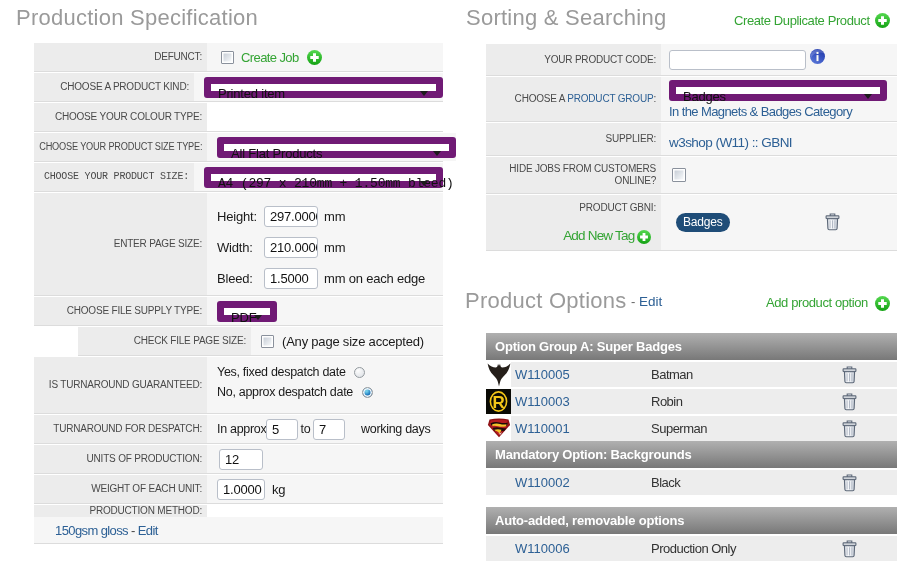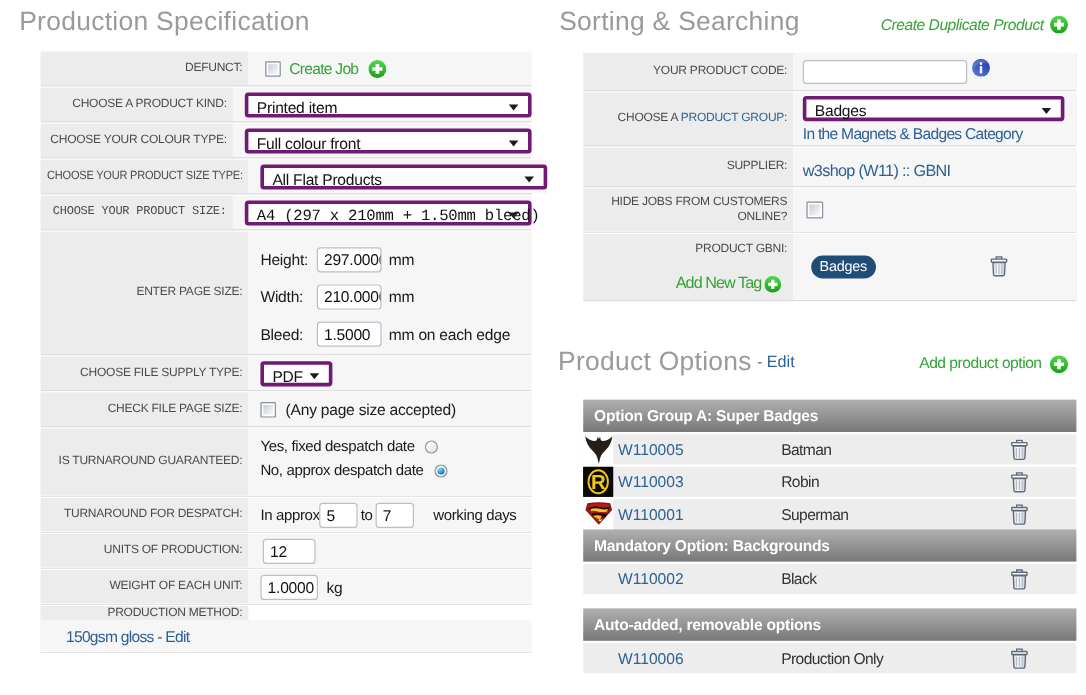--- a/index.html
+++ b/index.html
@@ -7,21 +7,21 @@
 .page { position:relative; width:905px; height:579px; }
 h1 { position:absolute; font-weight:normal; font-size:22px; color:#9a9a9a; letter-spacing:0.25px; white-space:nowrap; }
 .tbl { position:absolute;padding-left:24px; }
 .row { display:flex; margin-bottom:2px; box-shadow:0 1px 0 #dcdcdc; }
 .lbl { background:#ececec; display:flex; align-items:center; justify-content:flex-end; text-align:right;
        padding-right:5px; font-size:10px; color:#4a4a4a; letter-spacing:-0.2px; line-height:12px; white-space:nowrap; }
 .ltbl .lbl { width:173px; }
 .rtbl .lbl { width:175px; }
 .val { flex:1; background:#f6f6f6; display:flex; align-items:center; padding-left:10px; font-size:13px; letter-spacing:-0.2px; color:#1a1a1a; position:relative; white-space:nowrap; }
 .rtbl .val { padding-left:8px; }
-.sel { position:relative; background:#fff; border:3px solid #701a75; border-radius:3px; height:21px; line-height:19px;
+.sel { position:relative; background:#fff; border:7px solid #701a75; border-radius:3px; height:21px; line-height:19px;
        padding-left:7px; font-size:13px; letter-spacing:-0.2px; color:#111; }
 .sel:after { content:""; position:absolute; right:8px; top:7px; width:0; height:0;
        border-left:4px solid transparent; border-right:4px solid transparent; border-top:5.5px solid #1c1c1c; }
 .inp { background:#fff; border:1px solid #b9bfc9; border-radius:3px; height:21px; line-height:19px; padding-left:5px;
        font-size:13px; letter-spacing:-0.2px; color:#111; white-space:nowrap; overflow:hidden; display:inline-block; }
 .cb { width:13px; height:13px; border:1px solid #8a919c; background:linear-gradient(135deg,#ccd2da 20%,#f6f8fa 85%);
       box-shadow:inset 0 0 0 1.5px rgba(255,255,255,0.95); border-radius:1px; }
 .radio { width:11px; height:11px; border-radius:50%; border:1px solid #949a9f; background:radial-gradient(circle at 35% 30%, #fdfdfd, #d9dde2); }
 .radio.on { background:radial-gradient(circle at 38% 32%, #6fcbe8 12%, #1b76bd 52%, #0d3a66 100%); box-shadow:inset 0 0 0 1.5px #f2f6f9; }
 .green { color:#34a434; }
@@ -62,23 +62,20 @@
         </div>
   </div>
   <div class="row" style="height:28px;">
     <div class="lbl">CHOOSE A PRODUCT KIND:</div>
     <div class="val">
           <div class="sel" style="width:239px;">Printed item</div>
         </div>
   </div>
   <div class="row" style="height:28px;">
     <div class="lbl">CHOOSE YOUR COLOUR TYPE:</div>
-    <div class="val">
-          <div class="sel" style="width:239px;">Full colour front</div>
-        </div>
   </div>
   <div class="row" style="height:28px;">
     <div class="lbl">
           <span style="transform:scaleX(0.92);transform-origin:right center;display:inline-block;">CHOOSE YOUR PRODUCT SIZE TYPE:</span>
         </div>
     <div class="val">
           <div class="sel" style="width:239px;">All Flat Products</div>
         </div>
   </div>
   <div class="row" style="height:28px;font-family:Liberation Mono, monospace;">
@@ -106,21 +103,21 @@
             <span style="margin-left:6px;">mm on each edge</span>
           </div>
     </div>
   </div>
   <div class="row" style="height:28px;">
     <div class="lbl">CHOOSE FILE SUPPLY TYPE:</div>
     <div class="val">
           <div class="sel" style="width:60px;">PDF</div>
         </div>
   </div>
-  <div class="row" style="height:28px;">
+  <div class="row" style="height:28px;margin-left:44px;">
     <div class="lbl">CHECK FILE PAGE SIZE:</div>
     <div class="val">
           <span class="cb"></span>
           <span style="margin-left:8px;">(Any page size accepted)</span>
         </div>
   </div>
   <div class="row" style="height:56px;">
     <div class="lbl">IS TURNAROUND GUARANTEED:</div>
     <div class="val" style="display:block; padding-top:5px;">
       <div style="display:flex;align-items:center;height:20px;margin-bottom:0;font-size:12.5px;letter-spacing:-0.3px;">
@@ -158,21 +155,21 @@
   </div>
   <div class="row" style="height:38px;flex-direction:column;">
     <div class="lbl">PRODUCTION METHOD:</div>
     <div class="val" style="font-size:13px;letter-spacing:-0.6px;">
           <span style="margin-left:11px;"><a class="blue">150gsm gloss</a><span style="color:#444;"> - </span><a class="blue">Edit</a></span>
         </div>
   </div>
 </div>
 
 <h1 style="left:466px; top:5px;">Sorting &amp; Searching</h1>
-<div style="position:absolute; left:734px; top:13px; font-size:13px; letter-spacing:-0.4px;font-style:italic;" class="green">Create Duplicate Product</div>
+<div style="position:absolute; left:734px; top:13px; font-size:13px; letter-spacing:-0.4px;" class="green">Create Duplicate Product</div>
 <div style="position:absolute; left:875px; top:13px; line-height:0;"><svg width="15" height="15" viewBox="0 0 16 16" style="vertical-align:middle;">
         <defs>
           <linearGradient id="pg15" x1="0" y1="0" x2="0" y2="1">
             <stop offset="0" stop-color="#55d850"></stop>
             <stop offset="1" stop-color="#14a214"></stop>
           </linearGradient>
         </defs>
         <circle cx="8" cy="8" r="8" fill="url(#pg15)"></circle>
         <path d="M8 3.5v9M3.5 8h9" stroke="#fff" stroke-width="3.2"></path>
       </svg></div>

